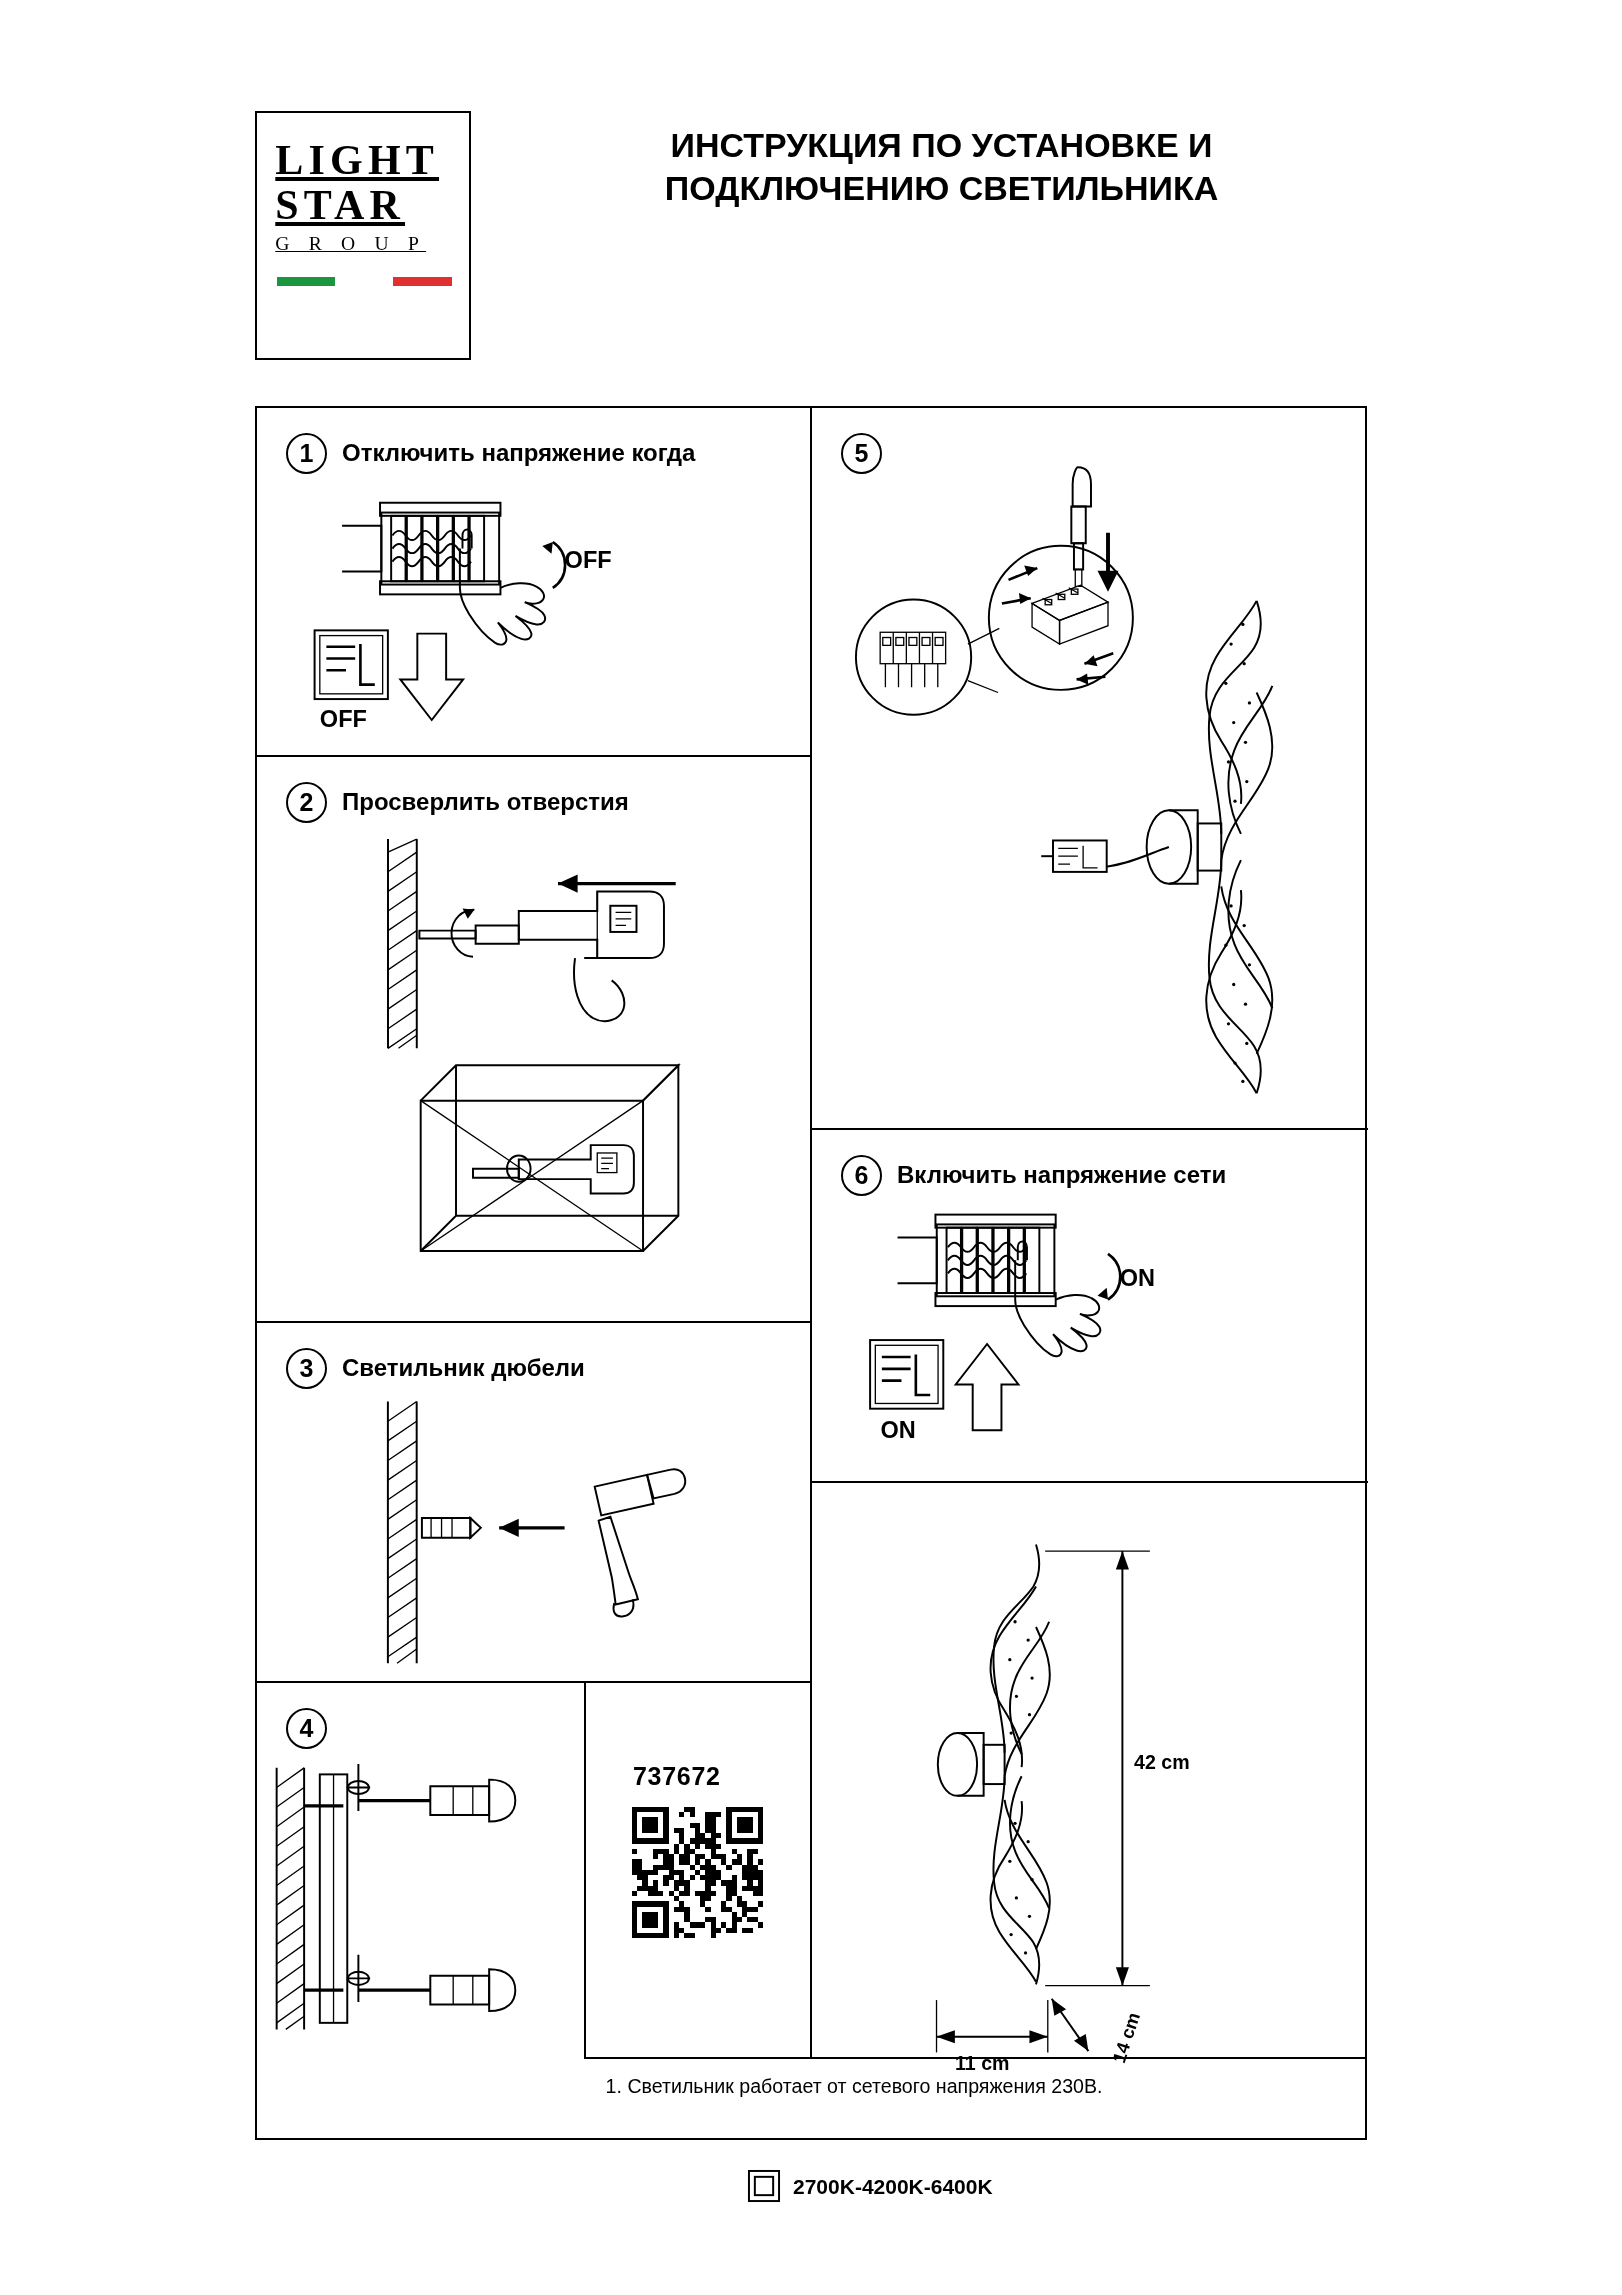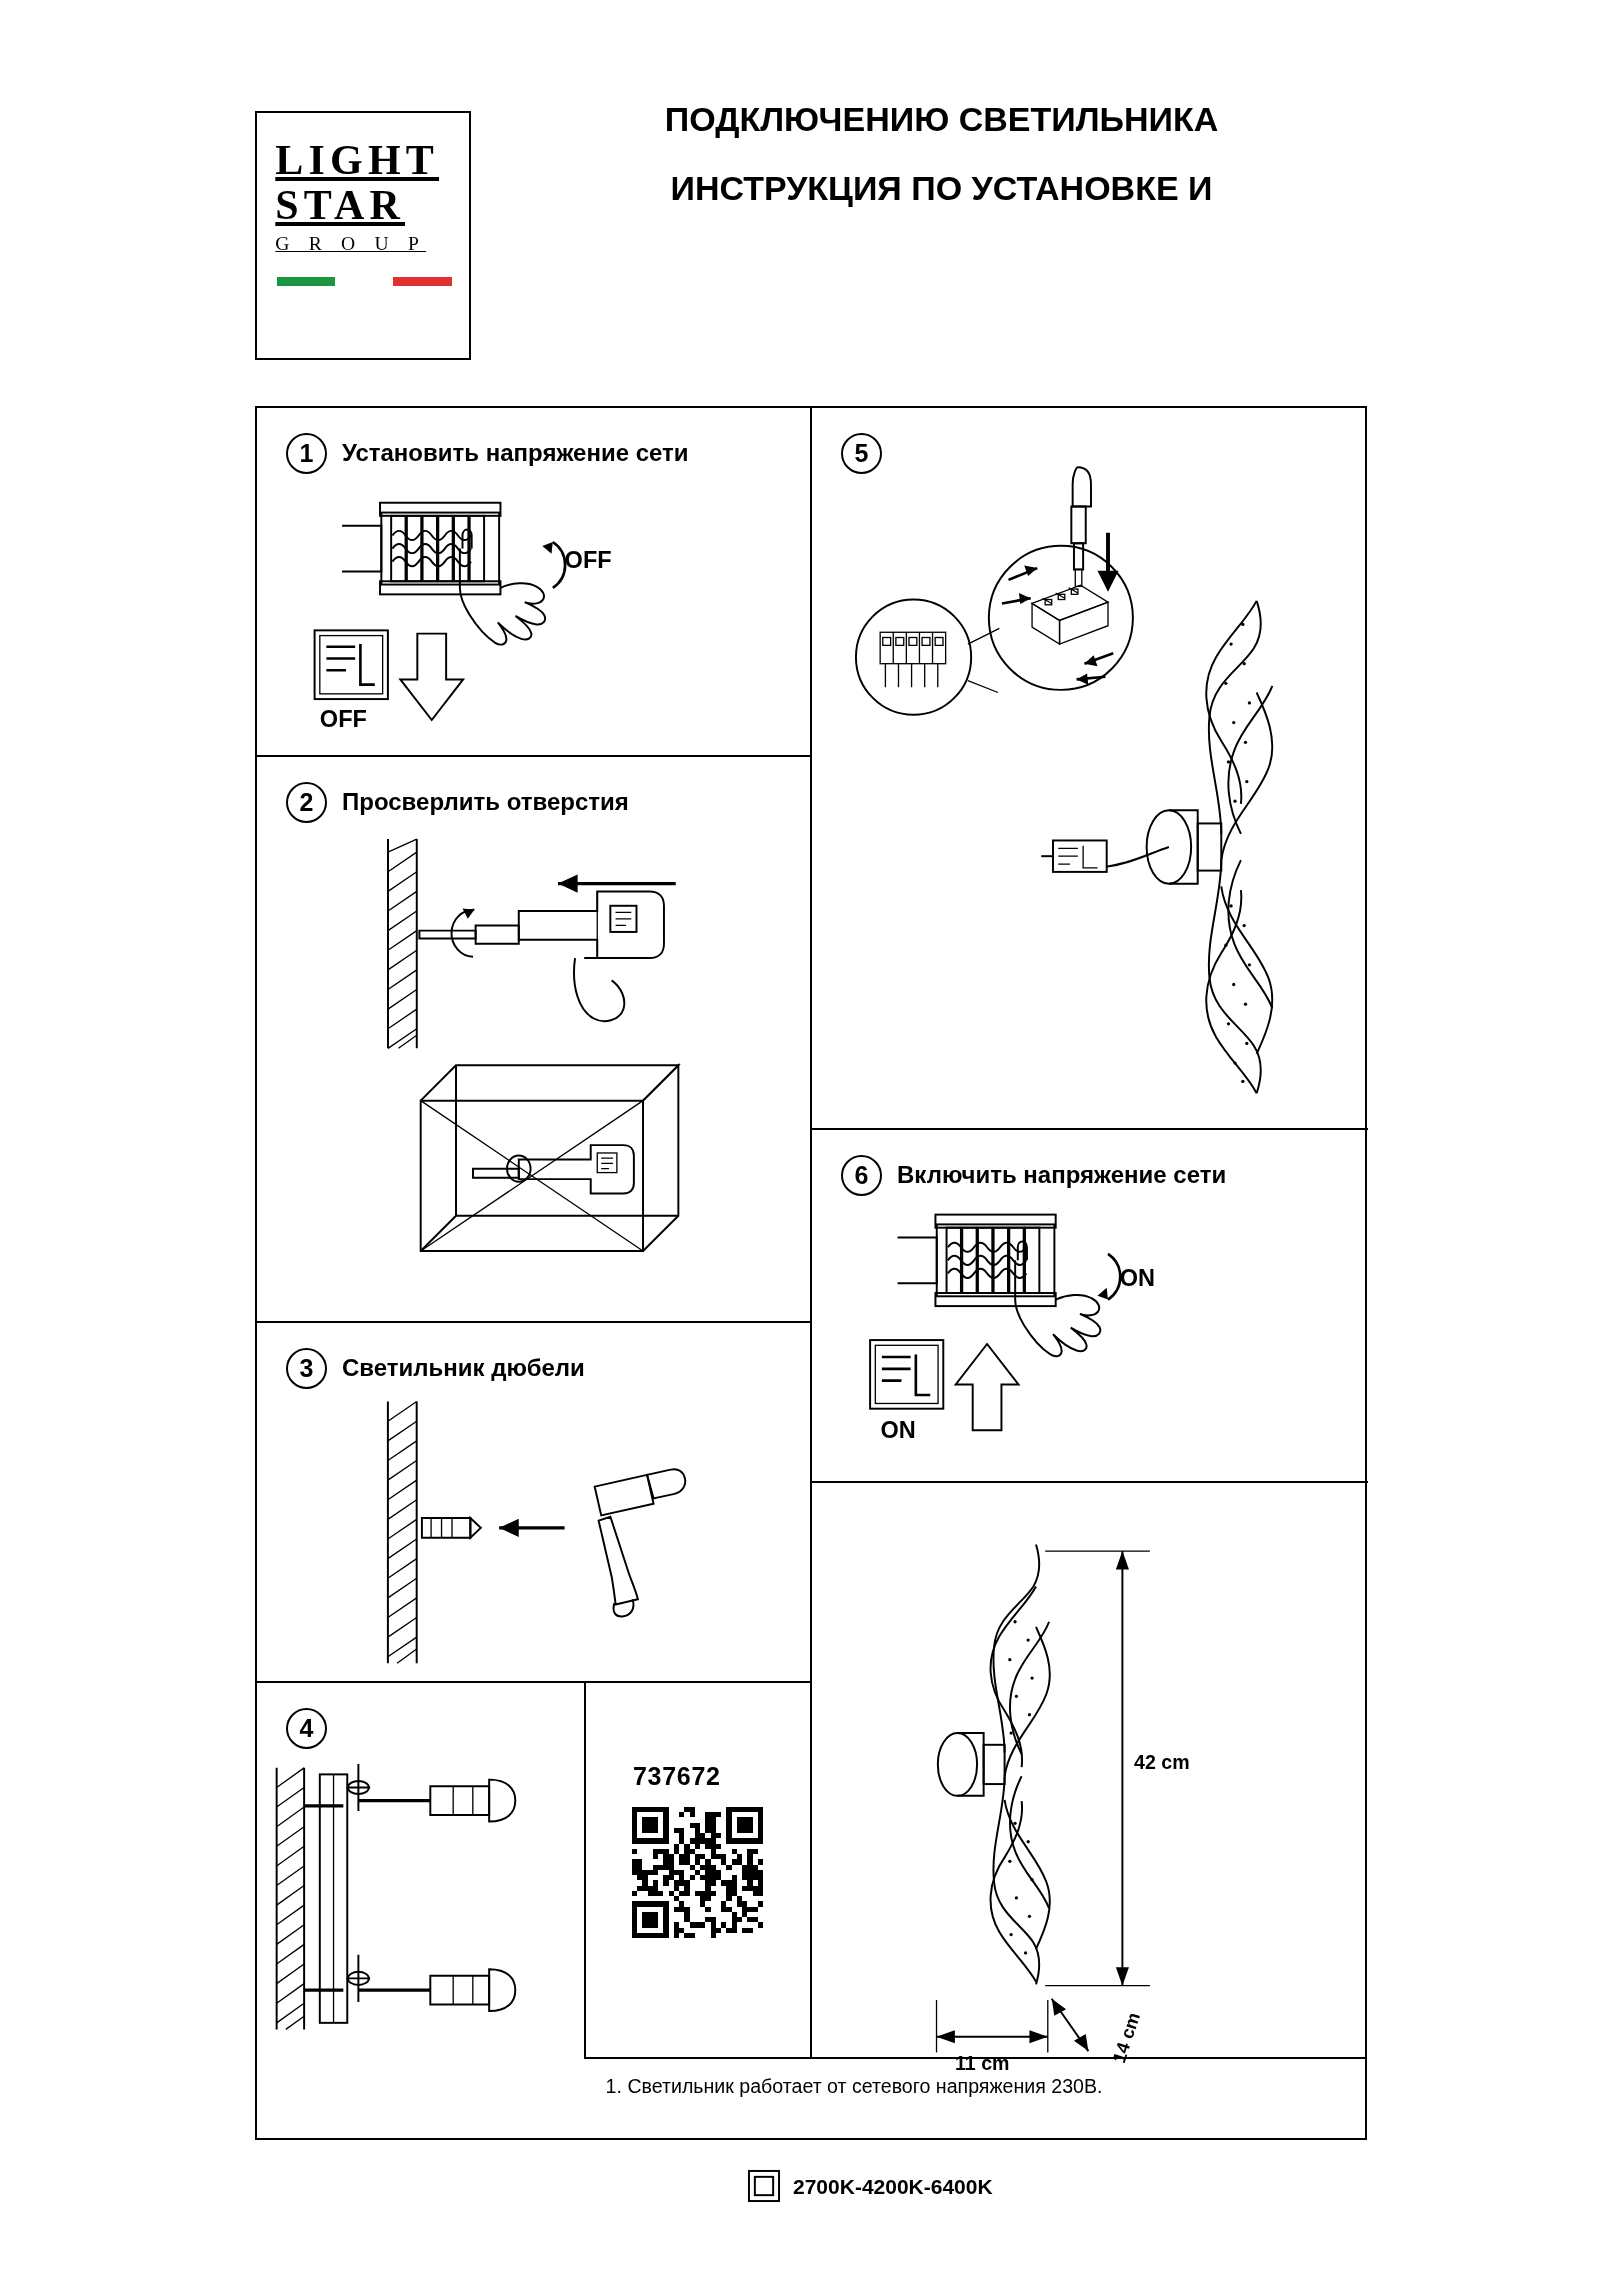--- a/index.html
+++ b/index.html
@@ -208,39 +208,39 @@
         <div class="logo-group">G R O U P</div>
       </div>
       <div class="flag">
         <i class="g"></i>
           <i class="w"></i>
           <i class="r"></i>
       </div>
     </div>
 
     <div class="header-texts">
+      <div class="instr-line">ИНСТРУКЦИЯ ПО УСТАНОВКЕ И</div>
       <div class="instr-line" style="margin-top:0;">ПОДКЛЮЧЕНИЮ СВЕТИЛЬНИКА</div>
-      <div class="instr-line">ИНСТРУКЦИЯ ПО УСТАНОВКЕ И</div>
     </div>
   </div>
 
   <div class="frame">
 
     <div class="vline" style="left:553px; top:0px; height:1649px;"></div>
     <div class="hline" style="left:0px; top:347px; width:553px;"></div>
     <div class="hline" style="left:0px; top:913px; width:553px;"></div>
     <div class="hline" style="left:0px; top:1273px; width:553px;"></div>
     <div class="vline" style="left:327px; top:1273px; height:376px;"></div>
     <div class="hline" style="left:553px; top:720px; width:558px;"></div>
     <div class="hline" style="left:553px; top:1073px; width:558px;"></div>
     <div class="hline" style="left:327px; top:1649px; width:783px;"></div>
 
     <div class="cell" style="left:0px; top:0px; width:553px; height:347px;">
       <div class="step-num" style="left:29px; top:25px;">1</div>
-      <div class="step-title" style="left:85px; top:31px;">Установить напряжение сети</div>
+      <div class="step-title" style="left:85px; top:31px;">Отключить напряжение когда</div>
 
       <svg width="553" height="262" viewBox="0 0 845 400" style="position:absolute; left:0; top:75px;">
         <g fill="none" stroke="#000" stroke-width="3">
 
           <rect x="190" y="45" width="180" height="110"></rect>
           <path d="M130 65 L190 65 L190 135 L130 135"></path>
           <rect x="188" y="30" width="184" height="20"></rect>
           <rect x="188" y="150" width="184" height="20"></rect>
 
           <g>

